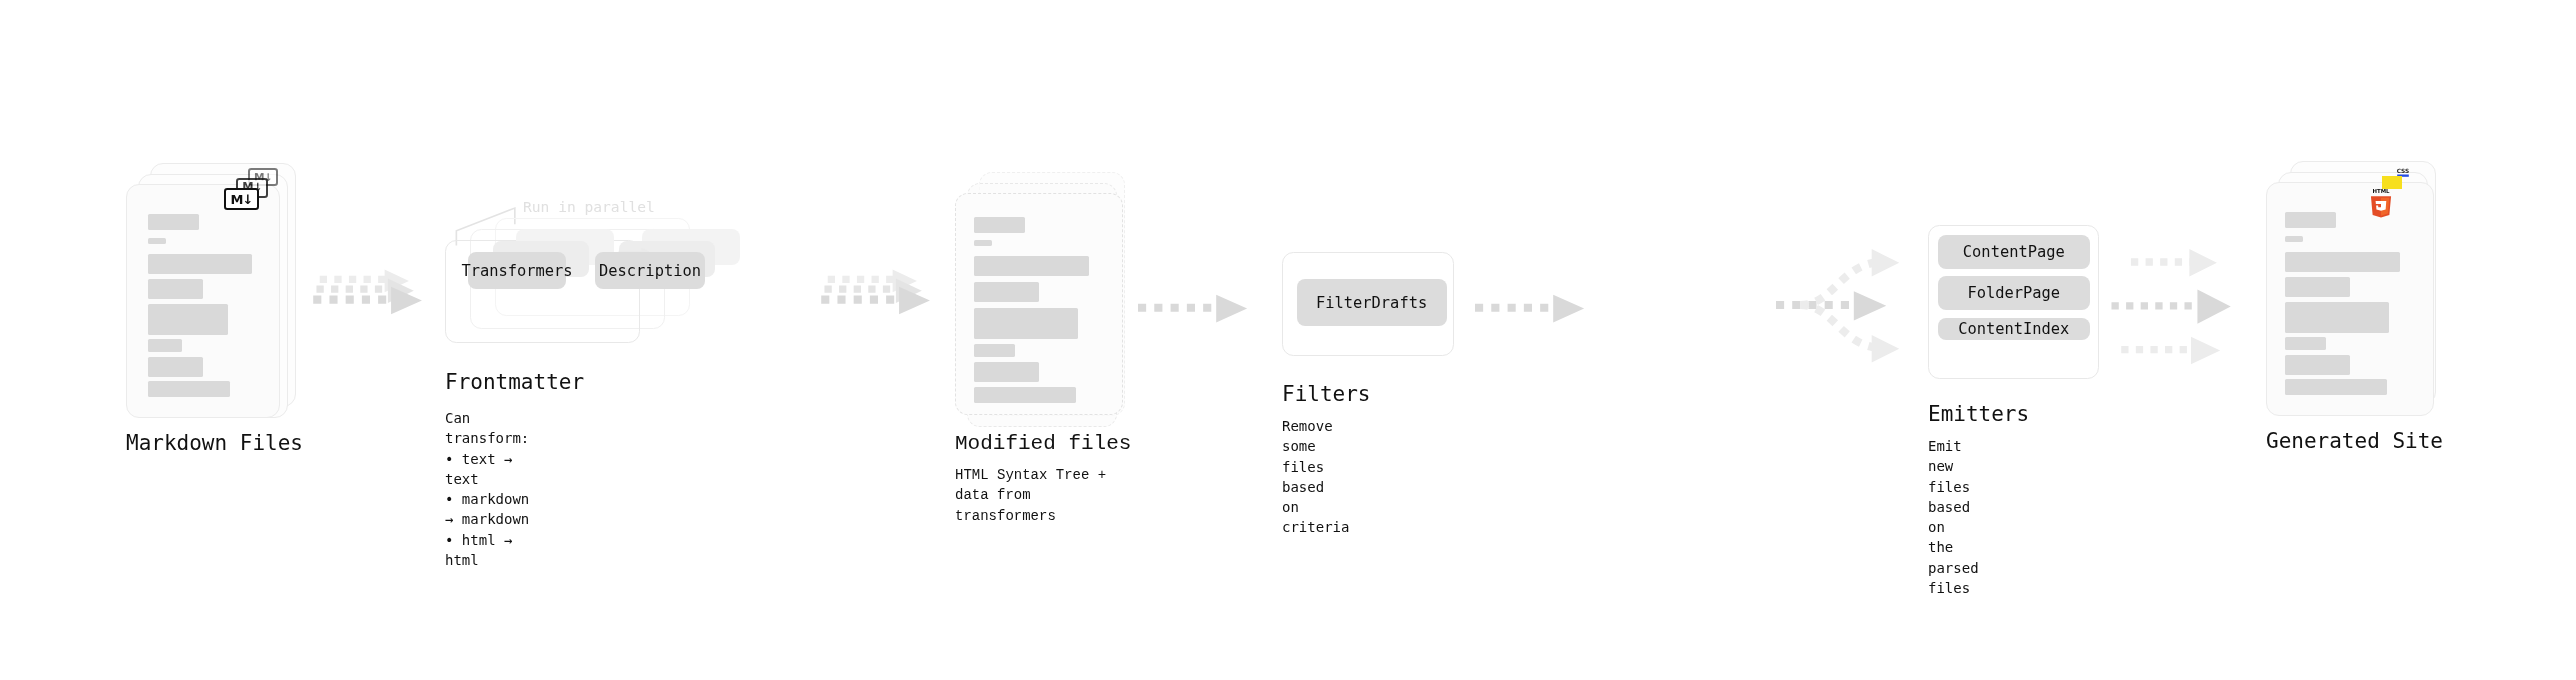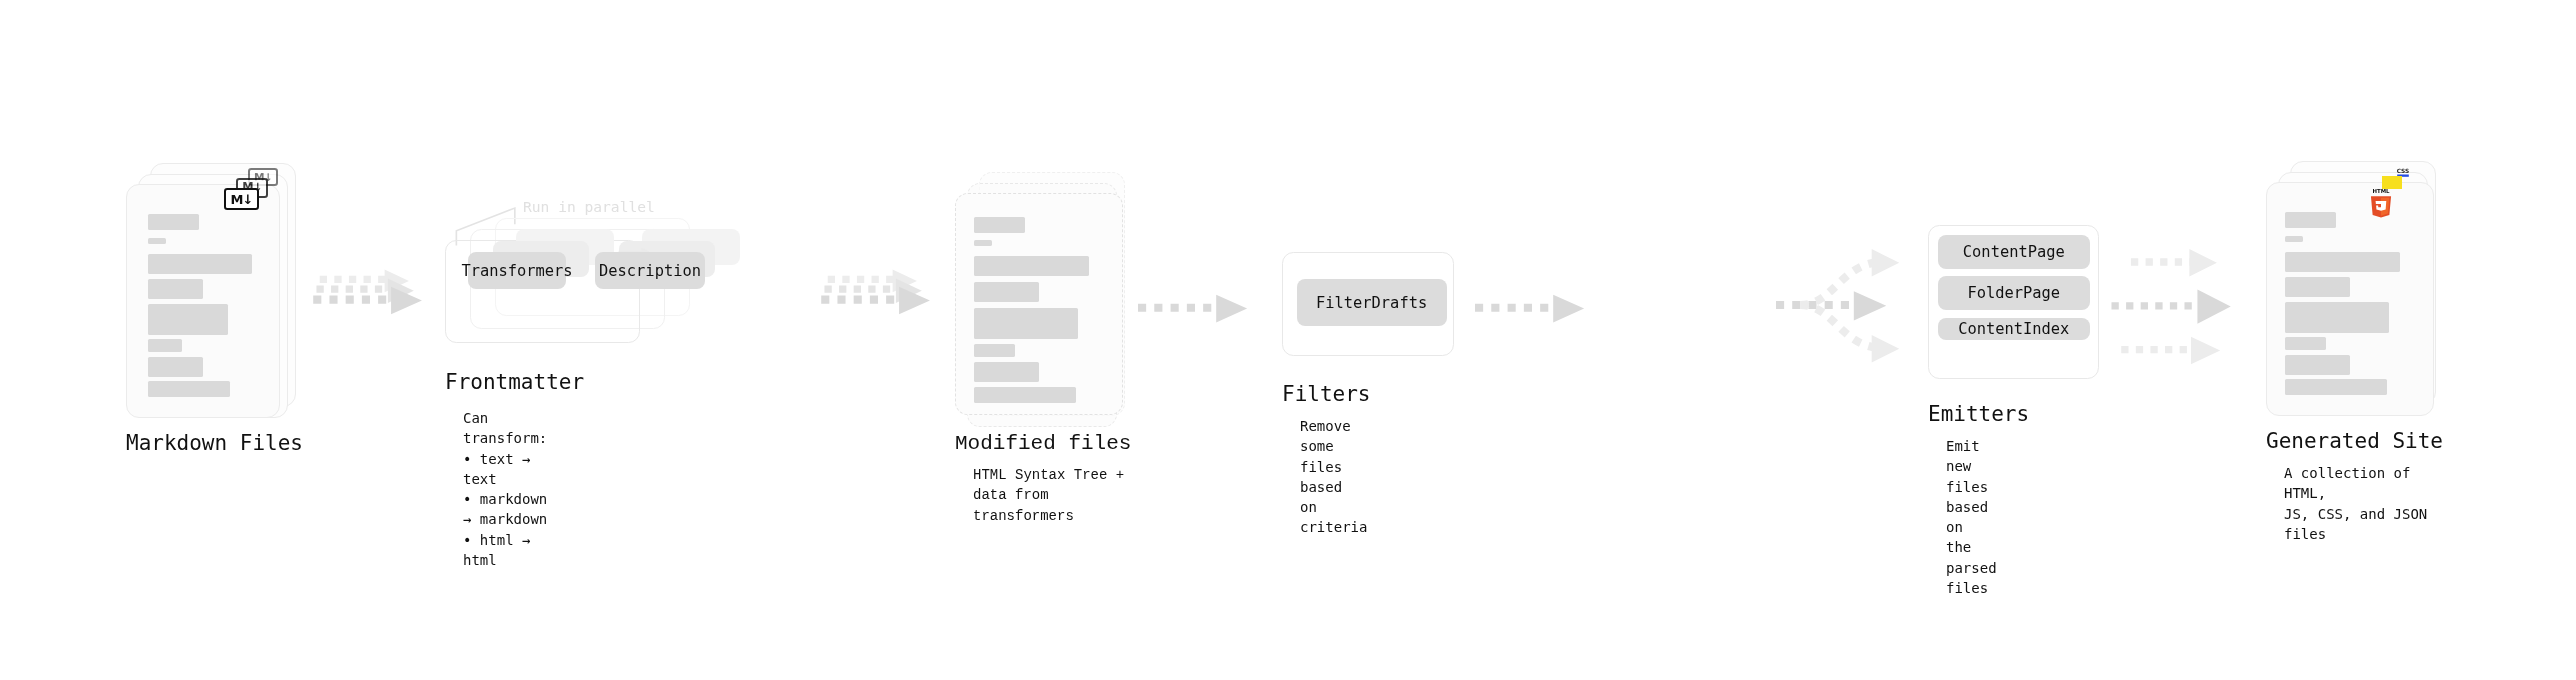--- a/index.html
+++ b/index.html
@@ -38,21 +38,21 @@
   .jsbadge{position:absolute;background:#f7df1e;}
   .cssbadge{position:absolute;}
 
   
   .title{
     position:absolute;color:#111;font-size:21px;letter-spacing:0px;
     white-space:nowrap;font-weight:400;
   }
   .desc{
     position:absolute;color:#111;font-size:14px;line-height:1.45;
-    white-space:pre-line;font-weight:400;margin-left:18px;
+    white-space:pre-line;font-weight:400;
   }
 
   
   .groupbox{
     position:absolute;border:1.6px solid #e8e8e8;border-radius:11.4px;
     background:transparent;box-sizing:border-box;
   }
   .groupbox.ghost{border-color:#f0f0f0;}
   .groupbox.ghost2{border-color:#f4f4f4;}
 
@@ -274,18 +274,16 @@
       <div class="jsbadge" style="left:116px;top:14.6px;width:20.3px;height:13px;"></div>
 
       <svg class="html5" style="left:101px;top:26px;width:28px;height:31px;" viewBox="0 0 34 40">
         <text x="17" y="8" font-size="7" font-family="DejaVu Sans, sans-serif" font-weight="bold" fill="#111" text-anchor="middle">HTML</text>
         <path d="M4,12 L30,12 L27.8,36 L17,39.5 L6.2,36 Z" fill="#e44d26"></path>
         <path d="M17,14 L27.8,14 L26,34.2 L17,37 Z" fill="#f16529"></path>
         <path d="M17,18 L10,18 L10.4,22 L17,22 L17,26 L13.5,26 L13.3,24 L10.7,24 L11.1,29 L17,30.5 L23,29 L23.8,18 L17,18 Z" fill="#fff"></path>
       </svg>
     </div>
     <div class="title" style="left:0px;top:268px;">Generated Site</div>
-    <div class="desc" style="left:0px;top:302px;">A collection of HTML,
-JS, CSS, and JSON files</div>
   </div>
 
 </div>
 
 
 </body></html>

